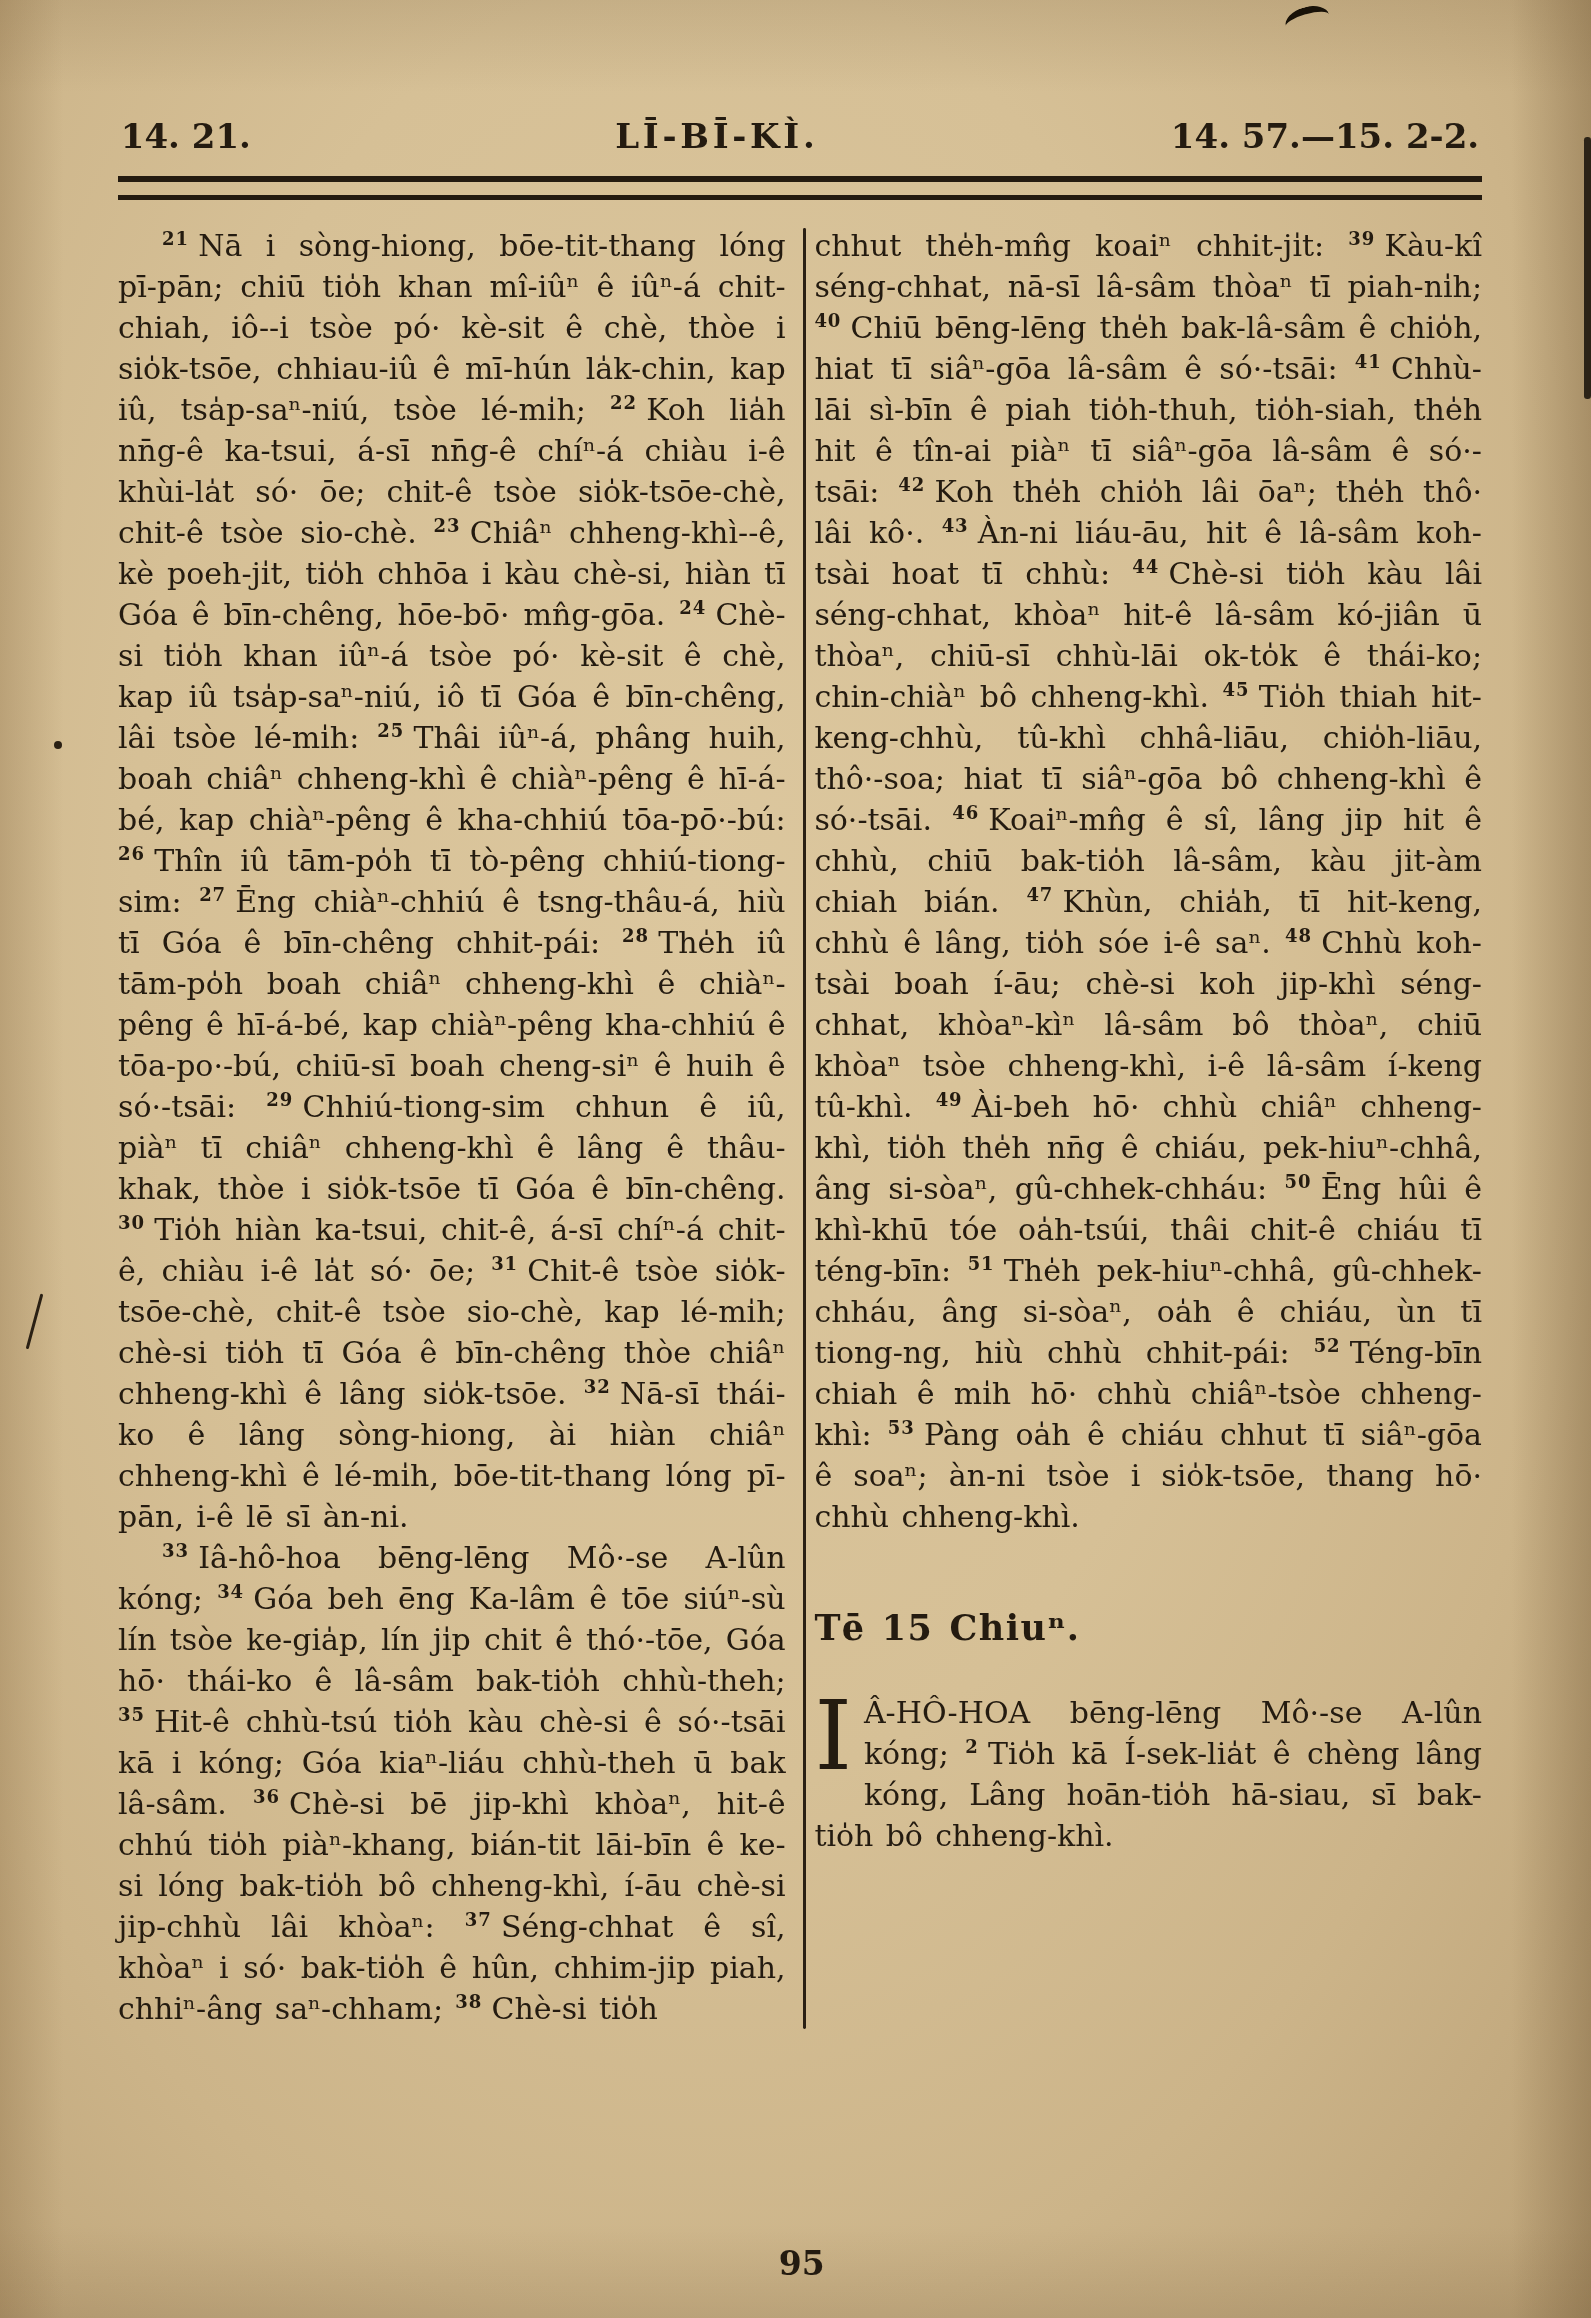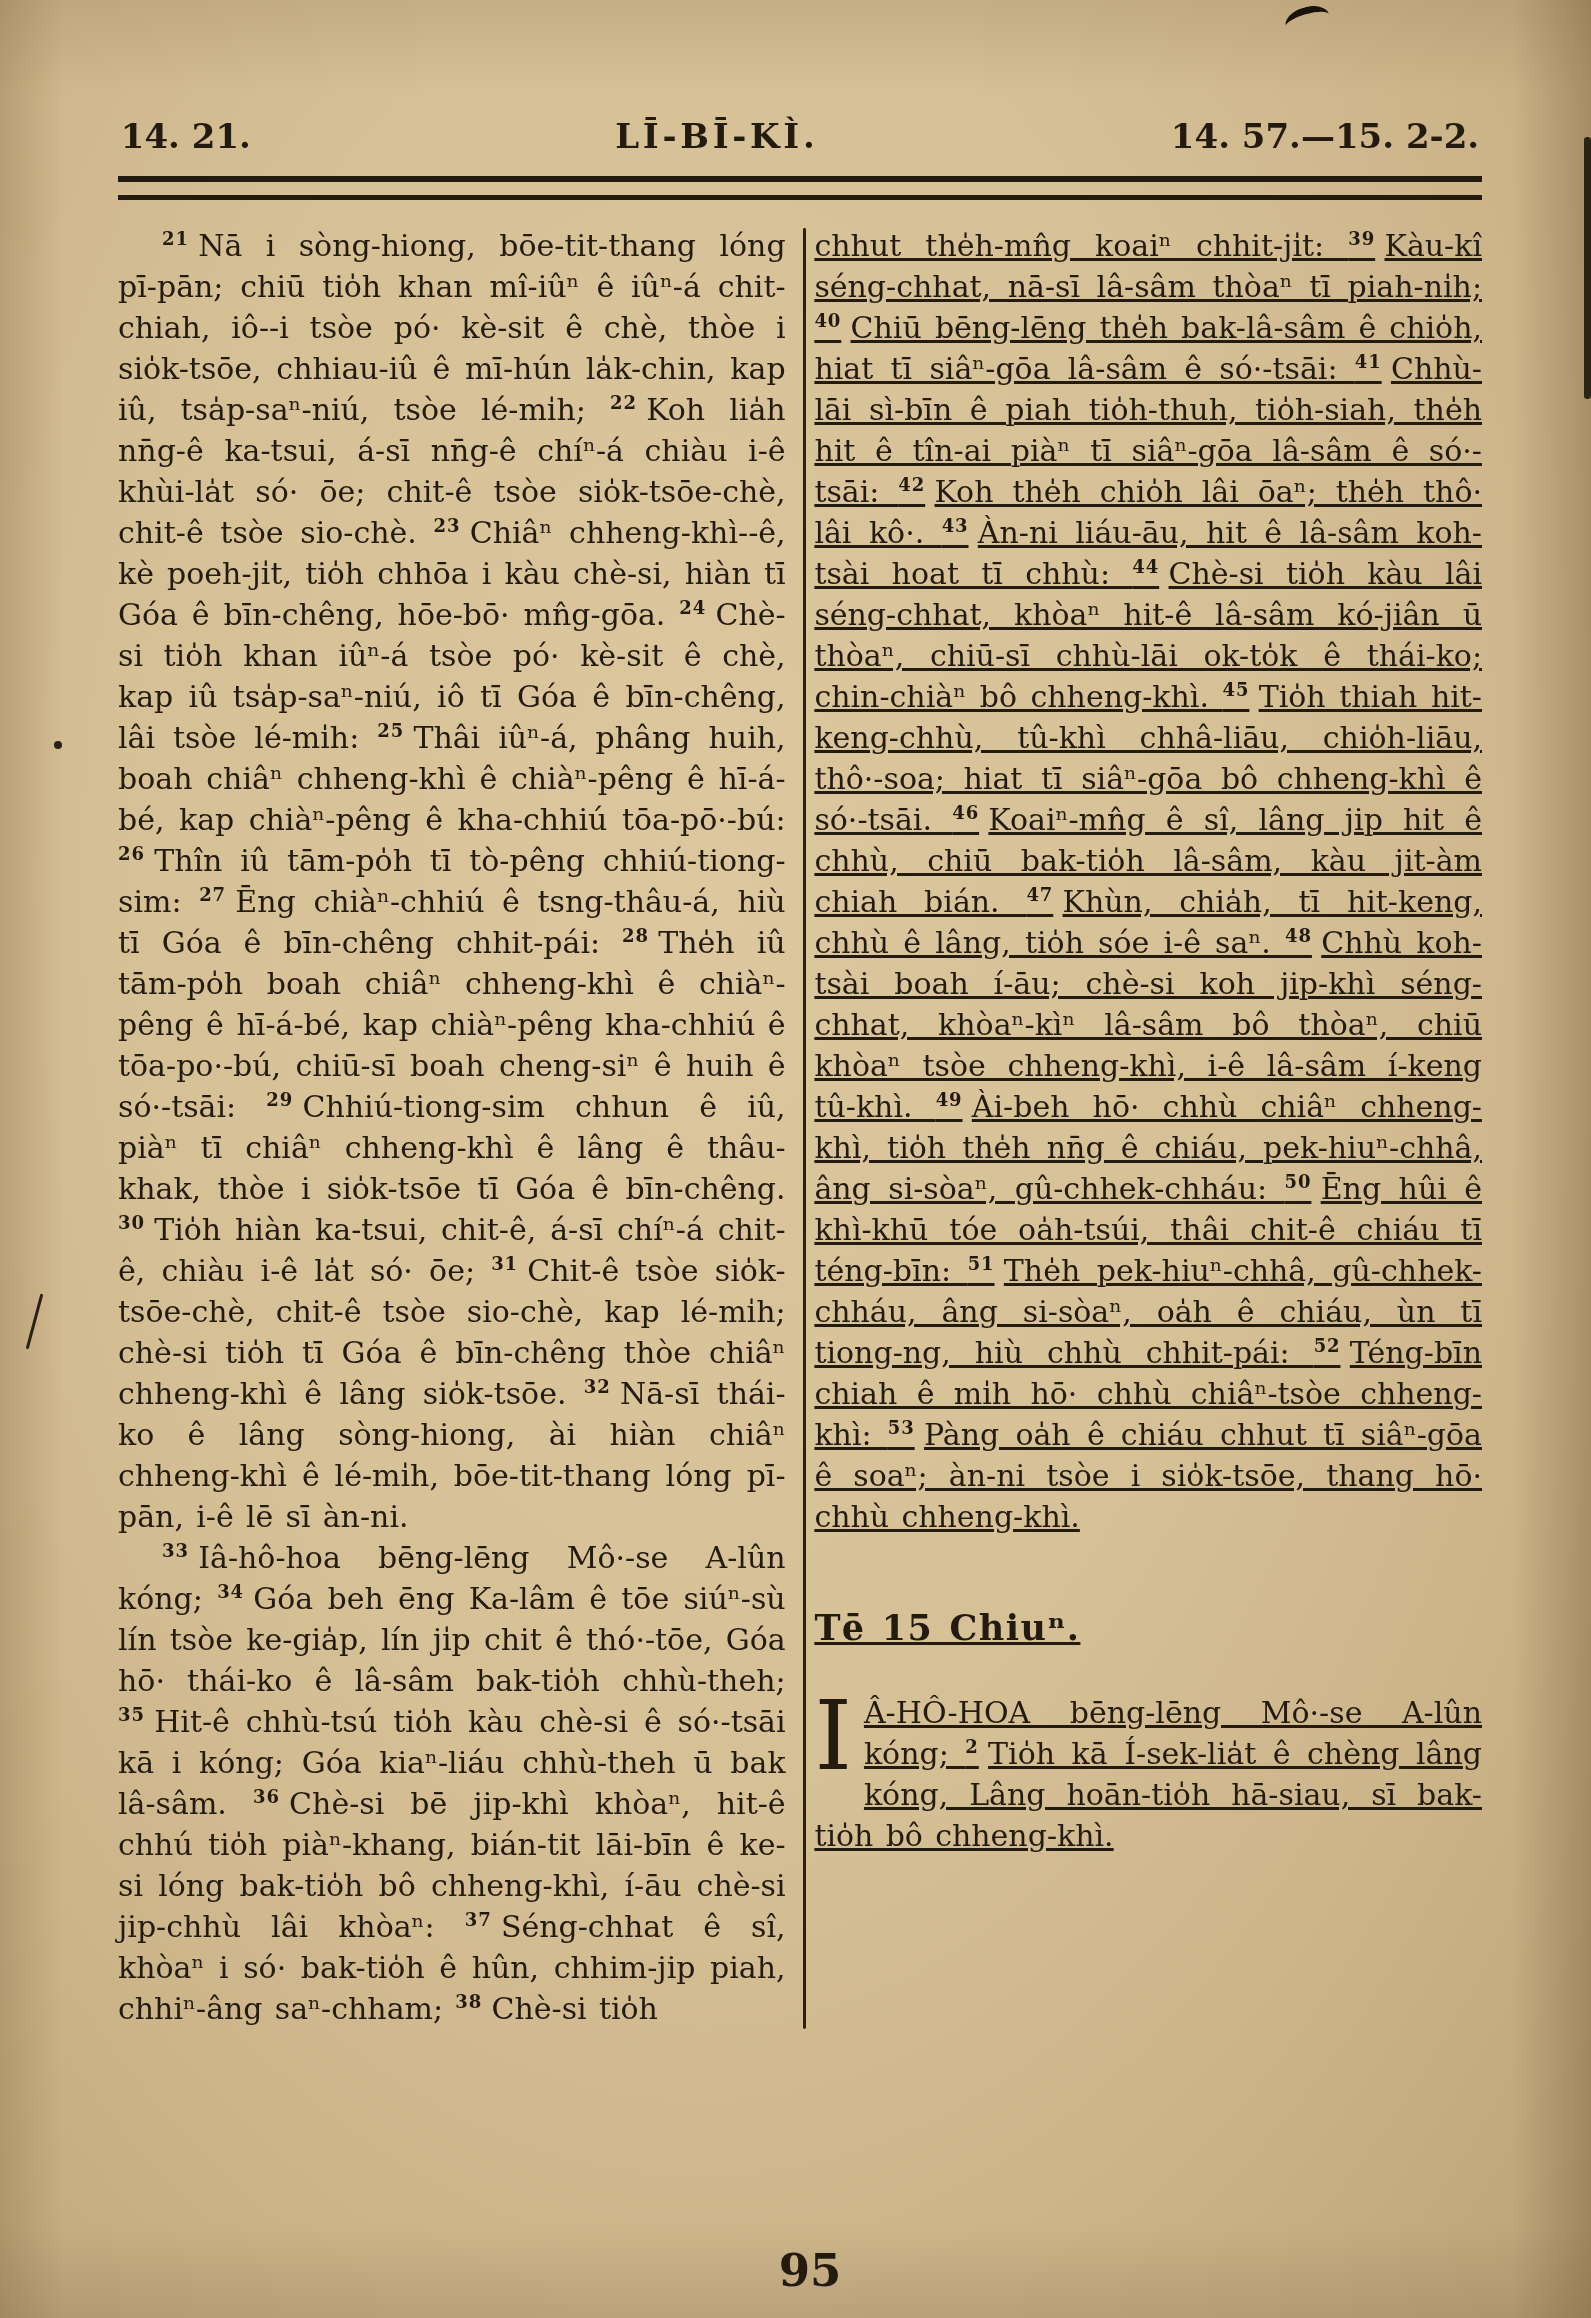--- a/index.html
+++ b/index.html
@@ -38,21 +38,21 @@
     align-items: stretch;
   }
   .col {
     flex: 1 1 0;
     font-size: 30px;
     line-height: 41px;
     text-align: justify;
     word-spacing: 0.09em;
   }
   .col-left  { padding-right: 17.6px; }
-  .col-right { padding-left: 8px; text-decoration: underline; }
+  .col-right { padding-left: 8px; }
   .gutter-rule {
     width: 3.2px;
     background: #2a2014;
     margin-top: 2.8px;
     border-radius: 1.4px;
   }
   p { margin: 0; }
   p.indent { text-indent: 44px; }
   p.flush  { text-indent: 0; }
   p.dropcap-para { text-indent: 0; }
@@ -73,21 +73,21 @@
     float: left;
     font-size: 95px;
     line-height: 77px;
     padding: 5.6px 12px 0 0;
   }
   .page-number {
     position: absolute;
     top: 2244px;
     left: 50%;
     transform: translateX(-16.7px);
-    font-size: 45px;
+    font-size: 33px;
     font-weight: 700;
     color: #241b10;
   }
   
   .ink-mark {
     position: absolute; top: 7.4px; left: 1285px;
     width: 45px; height: 20.4px;
     border-top: 7px solid #191208;
     border-radius: 50%;
     transform: rotate(-16deg);

